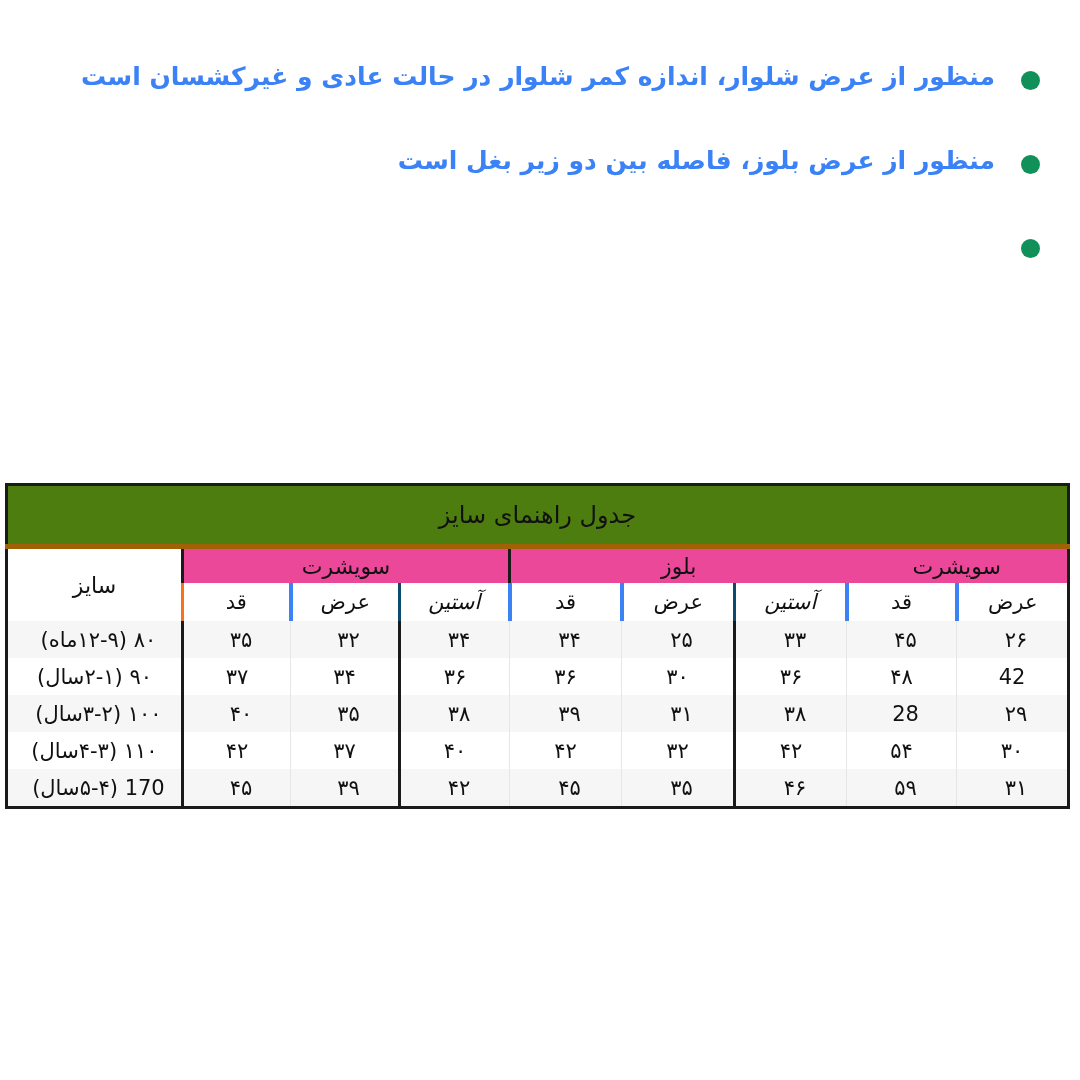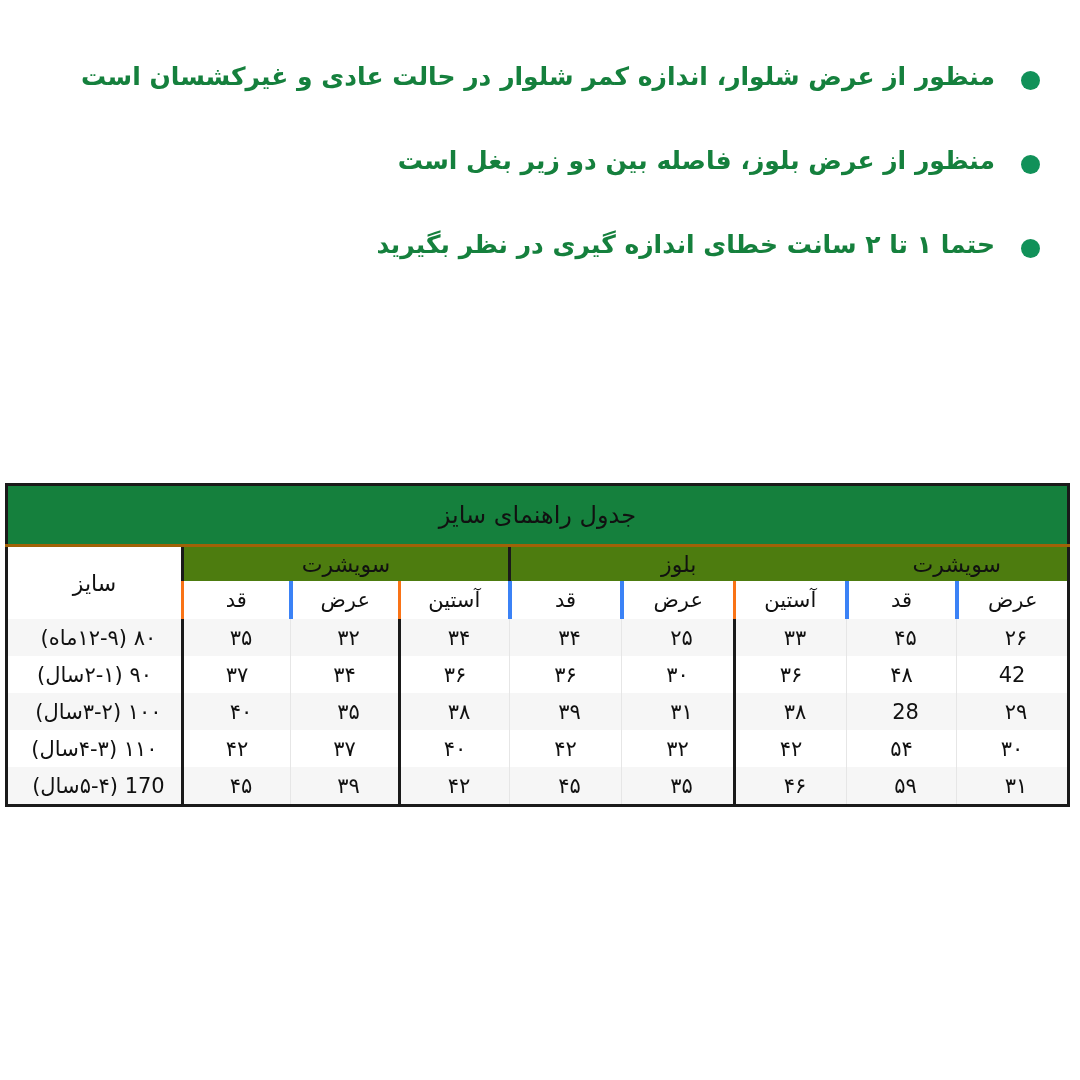--- a/index.html
+++ b/index.html
@@ -41,21 +41,21 @@
     border-radius: 50%;
     background: #119159;
     margin-top: 11px;
     margin-left: 26px;
   }
   .note-text {
     flex: 1 1 auto;
     font-size: 25px;
     font-weight: bold;
     line-height: 1.35;
-    color: #15803d;
+    color: #3b82f6;
     text-align: right;
     letter-spacing: 0px;
   }
 
   
   .table-wrap {
     position: absolute;
     top: 483px;
     right: 10px;
     width: 1062px;
@@ -72,31 +72,31 @@
   table.size-table th {
     padding: 0;
     margin: 0;
     text-align: center;
     vertical-align: middle;
     font-weight: normal;
   }
 
   
   .title-cell {
-    background: #15803d;
+    background: #4d7c0f;
     height: 58px;
     font-size: 24px;
     font-weight: normal;
     color: #111111;
-    border-bottom: 3px solid #a16207;
+    border-bottom: 5px solid #a16207;
   }
 
   
   .group-cell {
-    background: #4d7c0f;
+    background: #ec4899;
     height: 34px;
     font-size: 22px;
     border-left: 3px solid #1a1a1a;
   }
   .group-cell.first-group {
     border-left: none;
   }
 
   
   .size-head-cell {
@@ -108,21 +108,22 @@
   }
 
   
   .sub-cell {
     background: #ffffff;
     height: 38px;
     font-size: 21px;
     border-left: 4px solid #3b82f6;
   }
   .sub-cell.group-edge {
-    border-left: 3px solid #f97316;
+    border-left: 3px solid #0c4a6e;
+    font-style: italic;
   }
   .sub-cell.last-cell {
     border-left: none;
   }
 
   
   .data-row td {
     height: 37px;
     font-size: 21px;
     border-left: 1px solid #e6e6e6;
@@ -151,21 +152,20 @@
   <li class="note-item">
     <span class="note-bullet"></span>
     <span class="note-text">منظور از عرض شلوار، اندازه کمر شلوار در حالت عادی و غیرکشسان است</span>
   </li>
   <li class="note-item">
     <span class="note-bullet"></span>
     <span class="note-text">منظور از عرض بلوز، فاصله بین دو زیر بغل است</span>
   </li>
   <li class="note-item">
     <span class="note-bullet"></span>
-    <span class="note-text">حتما ۱ تا ۲ سانت خطای اندازه گیری در نظر بگیرید</span>
   </li>
 </ul>
 
 <div class="table-wrap">
   <table class="size-table">
     <colgroup>
       <col style="width:112px">
       <col style="width:110px">
       <col style="width:112px">
       <col style="width:113px">

